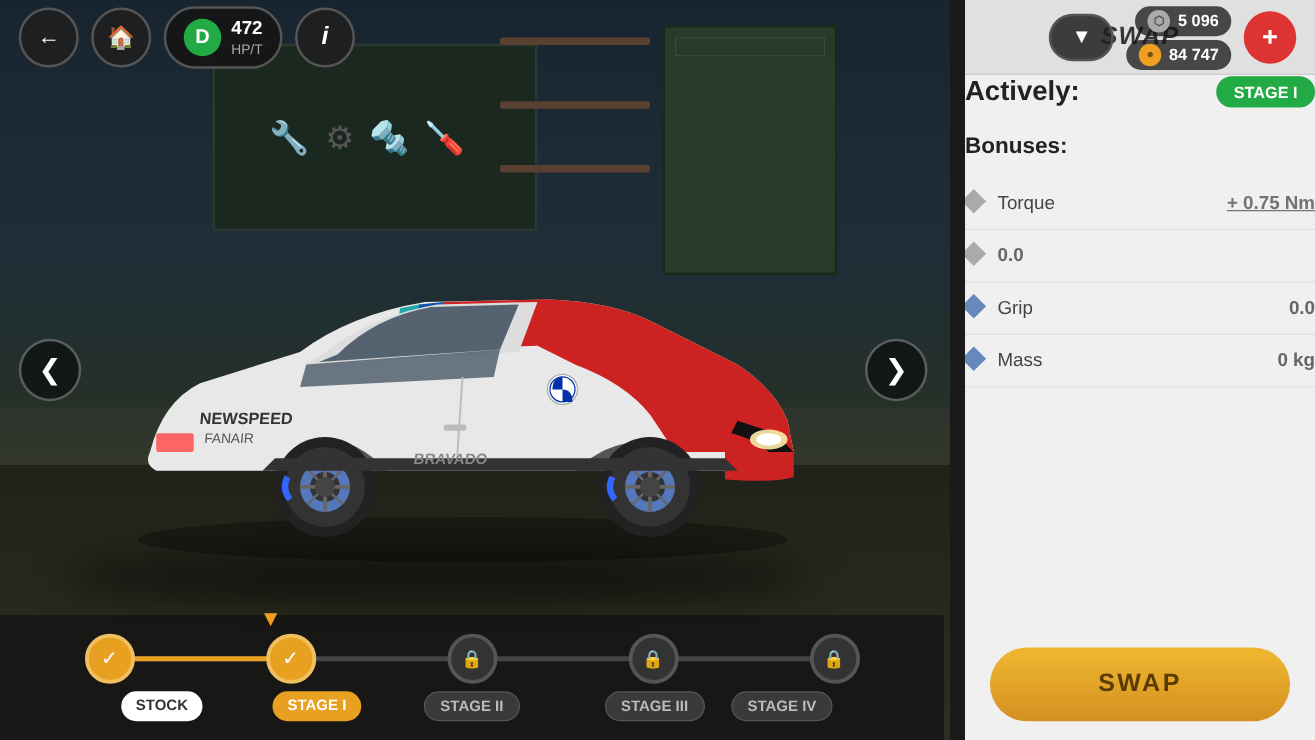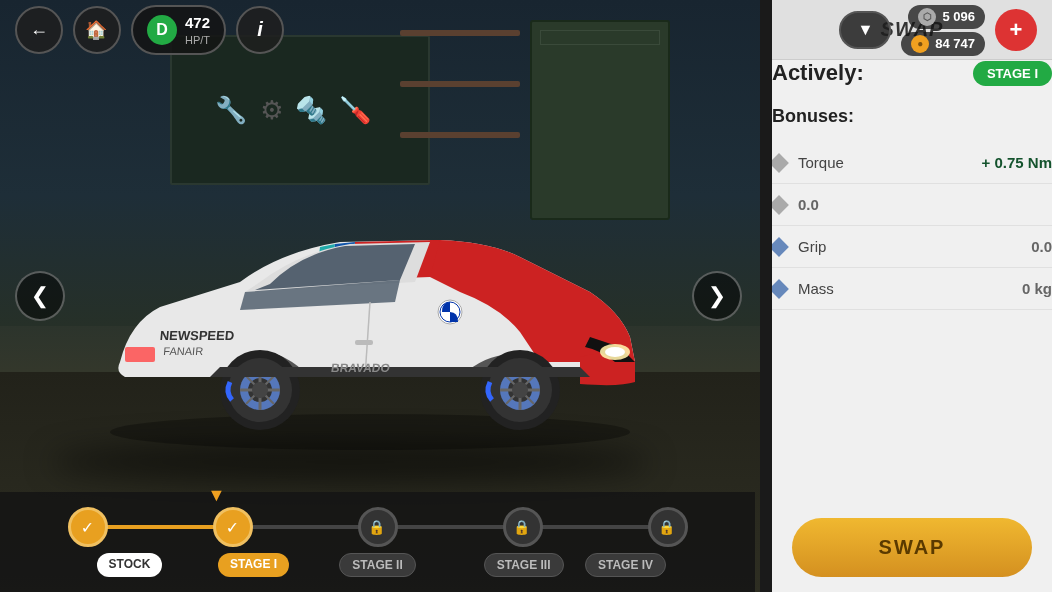--- a/index.html
+++ b/index.html
@@ -385,21 +385,21 @@
 
     .bonuses-label {
       font-size: 18px;
       font-weight: bold;
       color: #222;
       margin-bottom: 15px;
     }
 
     .bonus-row {
       display: flex;
-      align-items: center;
+      align-items: flex-start;
       padding: 12px 0;
       border-bottom: 1px solid #e0e0e0;
       gap: 12px;
     }
 
     .bonus-diamond {
       width: 14px;
       height: 14px;
       background: #aaa;
       transform: rotate(45deg);
@@ -415,21 +415,22 @@
       color: #444;
       font-size: 15px;
     }
 
     .bonus-value {
       font-size: 15px;
       font-weight: bold;
     }
 
     .bonus-value.positive {
-      color: #14532d;
+      color: #737373;
+      text-decoration: underline;
     }
 
     .bonus-value.neutral {
       color: #666;
     }
 
     .panel-footer {
       padding: 15px 20px;
     }
 

